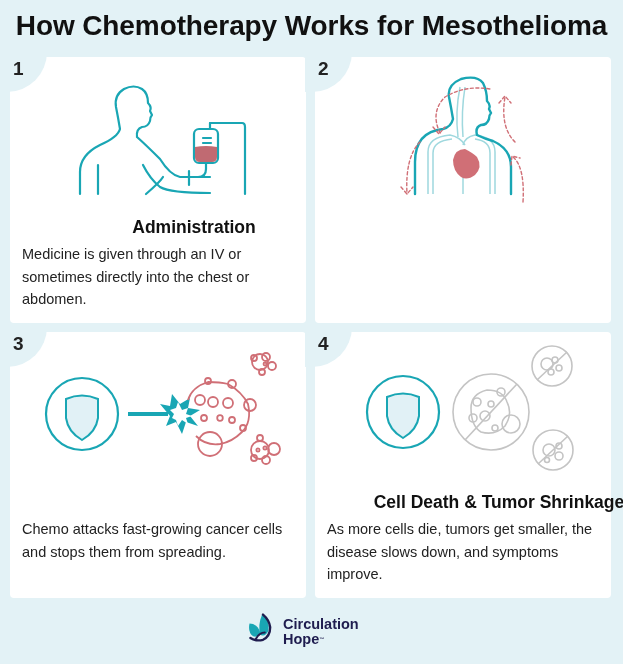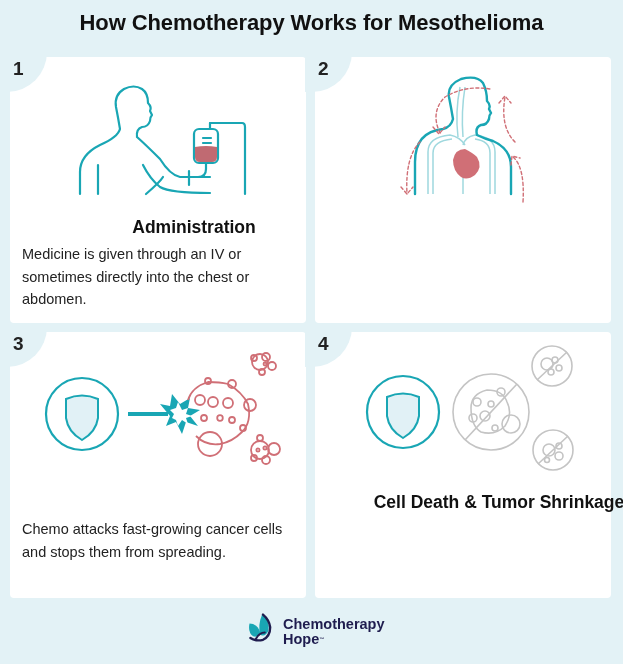--- a/index.html
+++ b/index.html
@@ -3,21 +3,21 @@
   <meta charset="utf-8">
   <style>
     html, body { margin: 0; padding: 0; }
     body {
       width: 623px; height: 664px; background: #e3f2f6;
       font-family: "Liberation Sans", sans-serif; color: #111;
       position: relative; overflow: hidden;
     }
     .title {
       position: absolute; left: 0; top: 10px; width: 623px; text-align: center;
-      font-size: 22px; font-weight: bold; color: #111; letter-spacing: -0.1px;
+      font-size: 28px; font-weight: bold; color: #111; letter-spacing: -0.1px;
     }
     .card {
       position: absolute; width: 296px; height: 266px; background: #fff; border-radius: 4px;
     }
     .badge {
       position: absolute; left: -10px; top: -7px; width: 47px; height: 42px;
       background: #e3f2f6; border-bottom-right-radius: 40px;
     }
     .badge span {
       position: absolute; left: 13px; top: 8px; font-size: 19px; font-weight: bold; color: #222;
@@ -167,24 +167,25 @@
       <circle cx="236" cy="40" r="3"></circle>
       <circle cx="238" cy="118" r="20"></circle>
       <line x1="223" y1="132" x2="253" y2="104"></line>
       <circle cx="234" cy="118" r="6"></circle>
       <circle cx="244" cy="114" r="3"></circle>
       <circle cx="244" cy="124" r="4"></circle>
       <circle cx="232" cy="128" r="2.5"></circle>
     </g>
   </svg>
   <div class="heading">Cell Death &amp; Tumor Shrinkage</div>
+  <div class="body">As more cells die, tumors get smaller, the disease slows down, and symptoms improve.</div>
 </div>
 
 <svg class="logo" viewBox="0 0 40 40" style="width:36px;height:36px;">
   <path d="M5 14 Q14 14 17 24 Q14 30 9 28 Q3 24 5 14 Z" fill="#19a6b4"></path>
   <path d="M19 4 Q28 10 26 22 Q22 30 17 26 Q14 16 19 4 Z" fill="#19a6b4"></path>
   <path d="M6 30 Q12 34 20 32 Q28 28 28 18 Q27 10 20 4" fill="none" stroke="#1f1d4f" stroke-width="2.6" stroke-linecap="round"></path>
   <path d="M12 31 Q16 24 22 24" fill="none" stroke="#1f1d4f" stroke-width="2.2" stroke-linecap="round"></path>
 </svg>
 <div class="logo-text">
-  <div>Chemotherapy</div>
+  <div>Circulation</div>
   <div><span>Hope</span><sup>™</sup></div>
 </div>
 
 </body></html>

